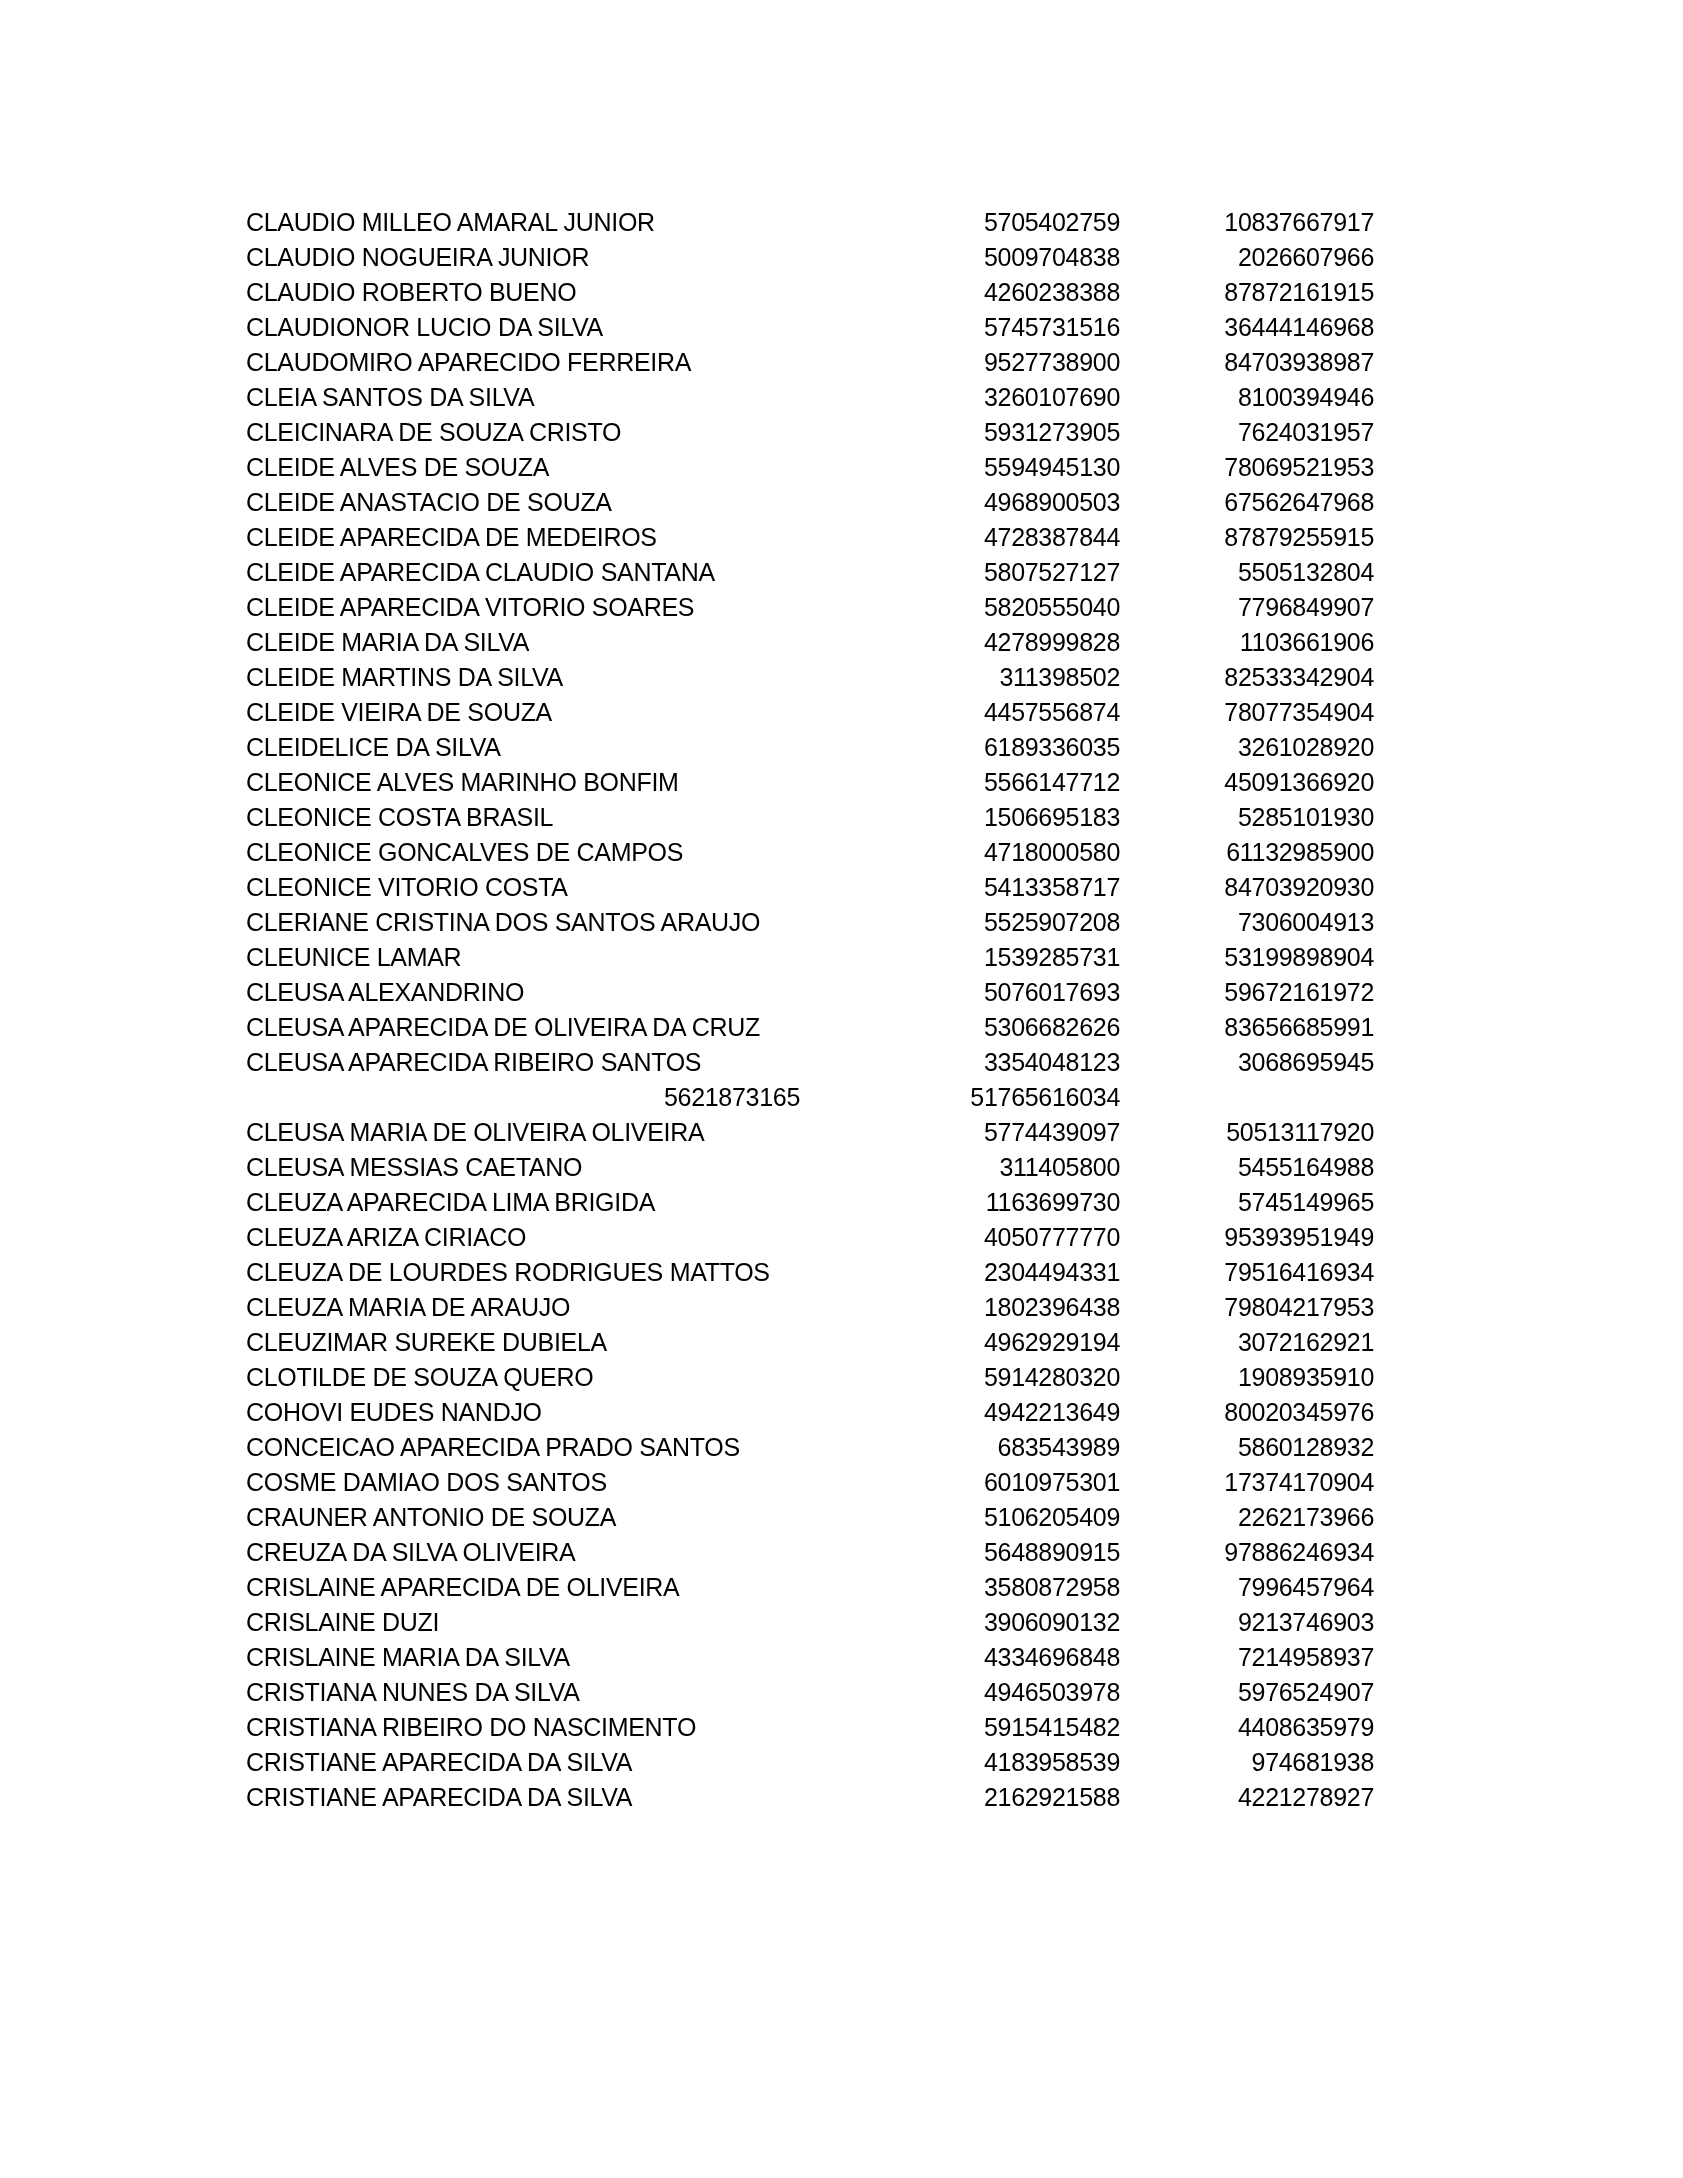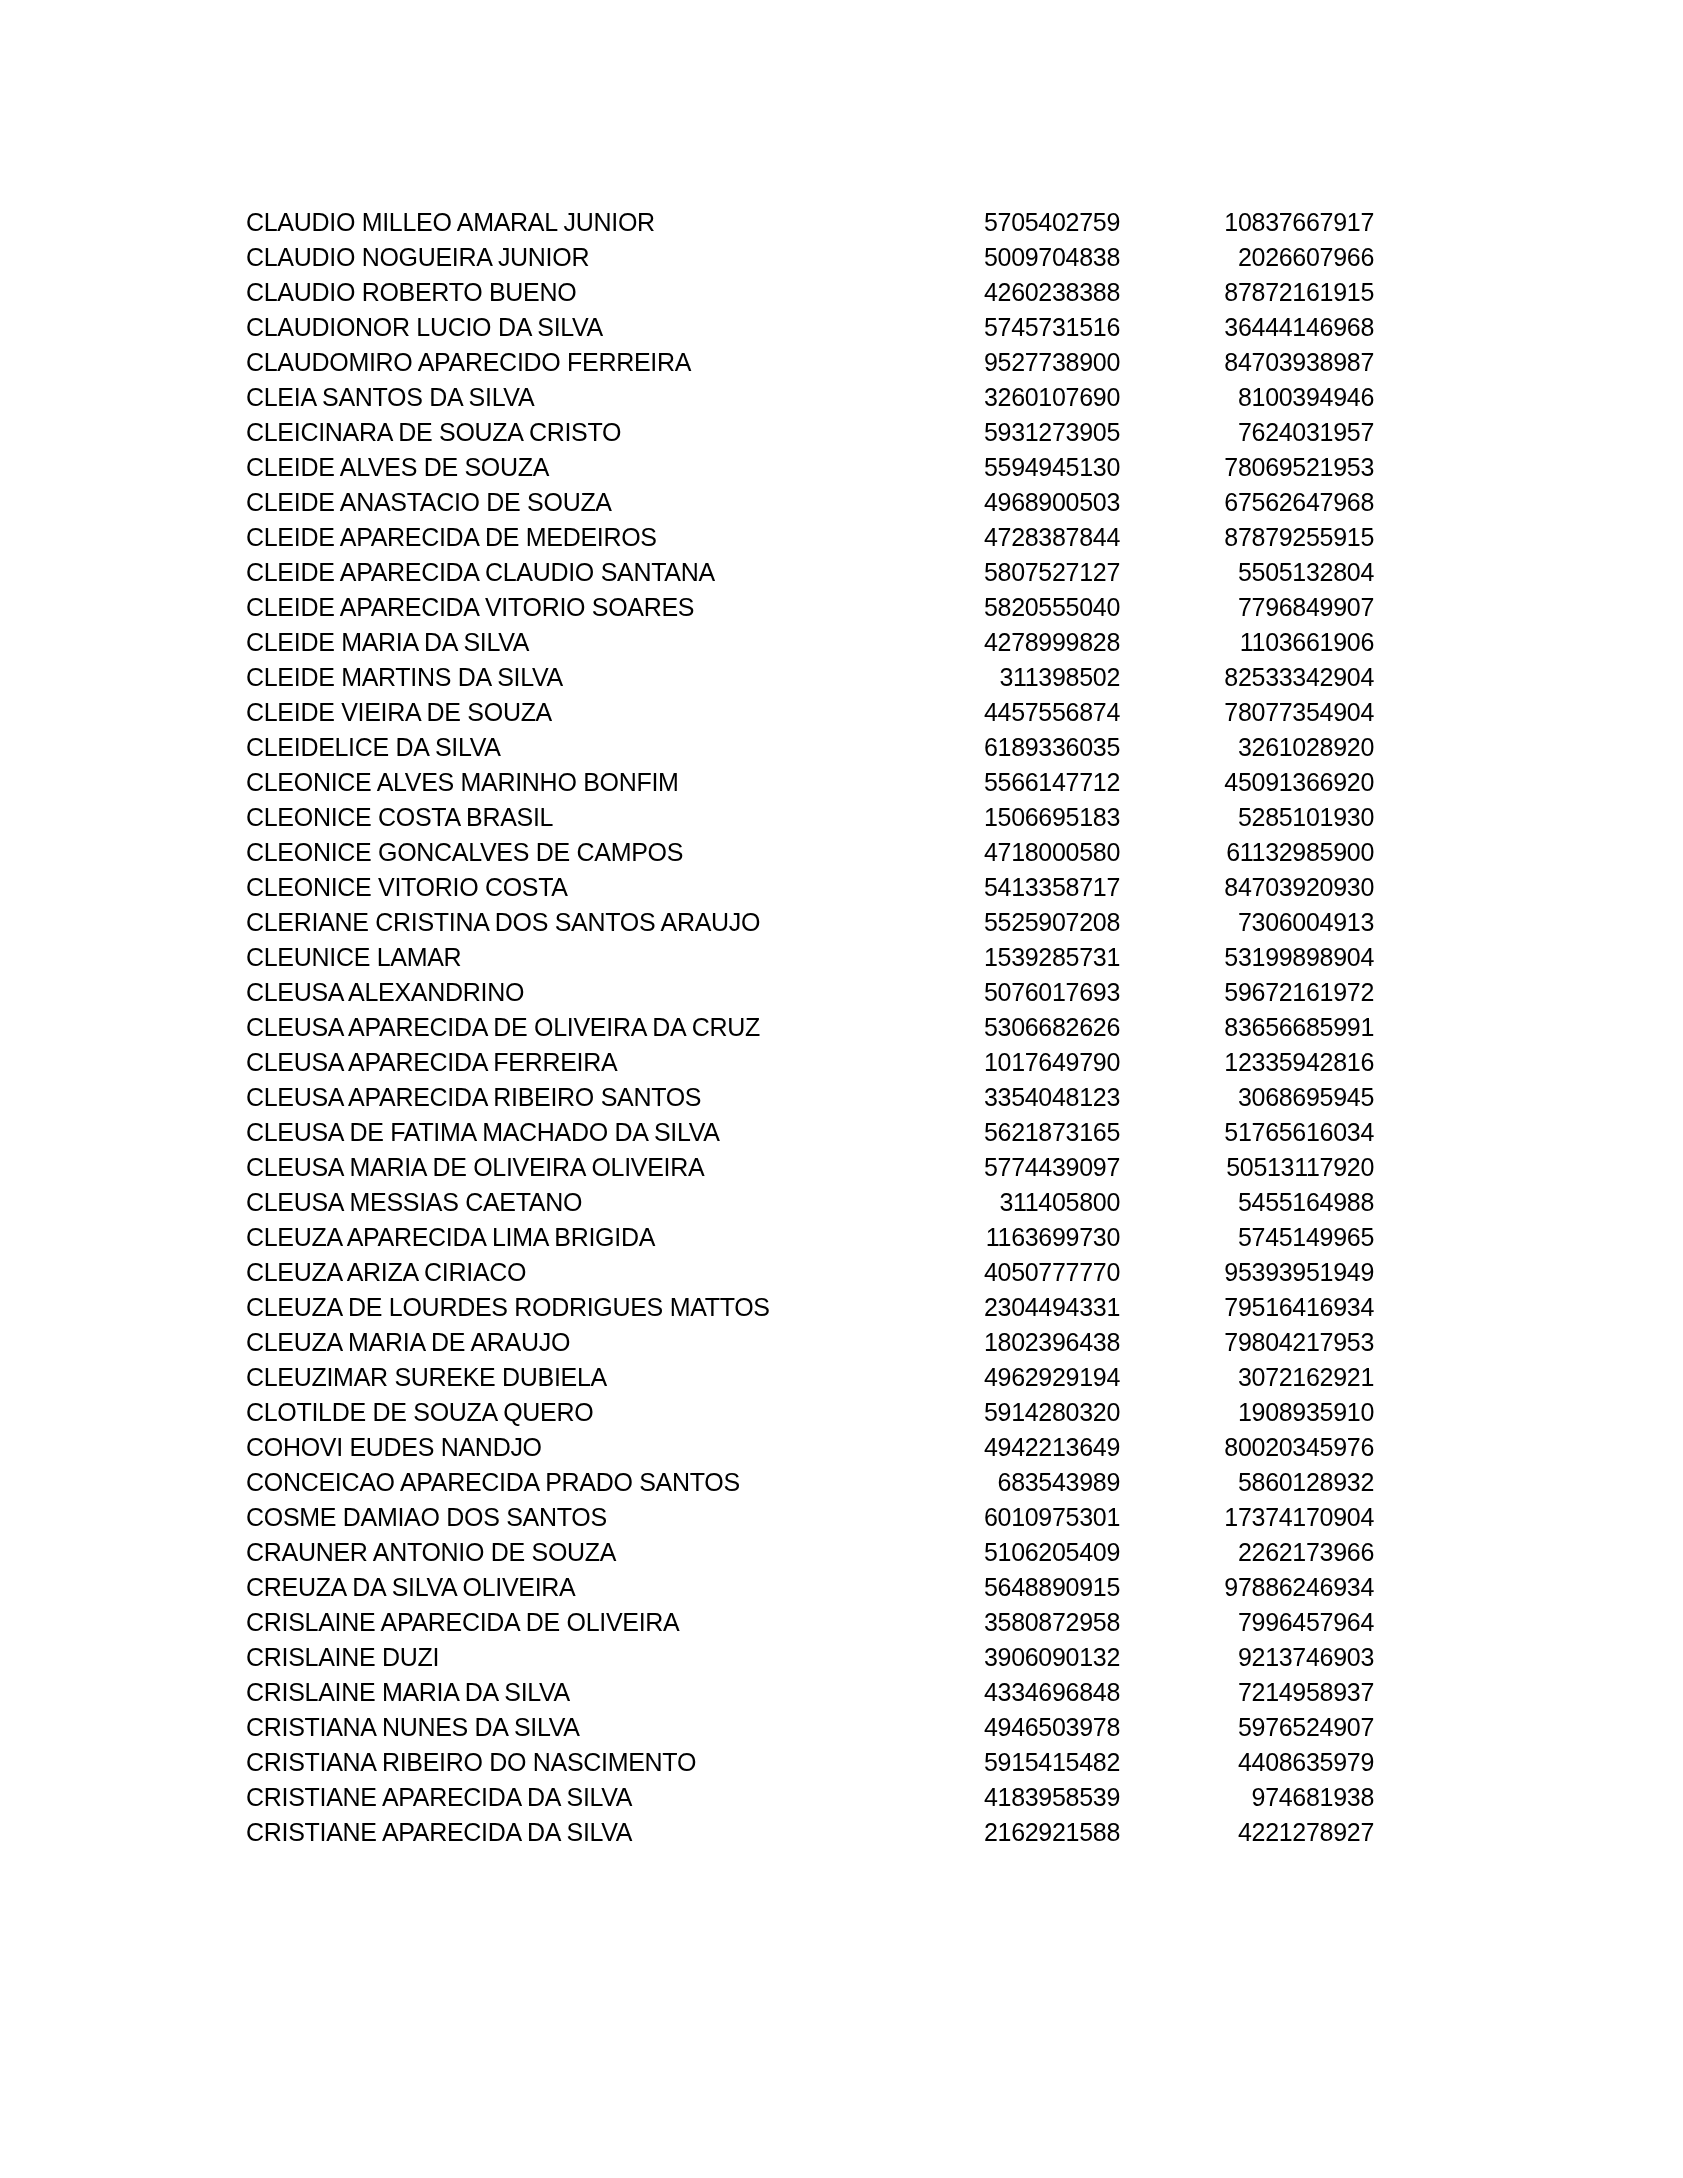--- a/index.html
+++ b/index.html
@@ -183,34 +183,28 @@
     <span class="cell-num">5076017693</span>
     <span class="cell-num">59672161972</span>
   </div>
 
   <div class="row">
     <span class="cell-name">CLEUSA APARECIDA DE OLIVEIRA DA CRUZ</span>
     <span class="cell-num">5306682626</span>
     <span class="cell-num">83656685991</span>
   </div>
 
-  <div class="row">
-    <span class="cell-name">CLEUSA APARECIDA FERREIRA</span>
-    <span class="cell-num">1017649790</span>
-    <span class="cell-num">12335942816</span>
-  </div>
 
   <div class="row">
     <span class="cell-name">CLEUSA APARECIDA RIBEIRO SANTOS</span>
     <span class="cell-num">3354048123</span>
     <span class="cell-num">3068695945</span>
   </div>
 
   <div class="row">
-    <span class="cell-name">CLEUSA DE FATIMA MACHADO DA SILVA</span>
     <span class="cell-num">5621873165</span>
     <span class="cell-num">51765616034</span>
   </div>
 
   <div class="row">
     <span class="cell-name">CLEUSA MARIA DE OLIVEIRA OLIVEIRA</span>
     <span class="cell-num">5774439097</span>
     <span class="cell-num">50513117920</span>
   </div>
 

